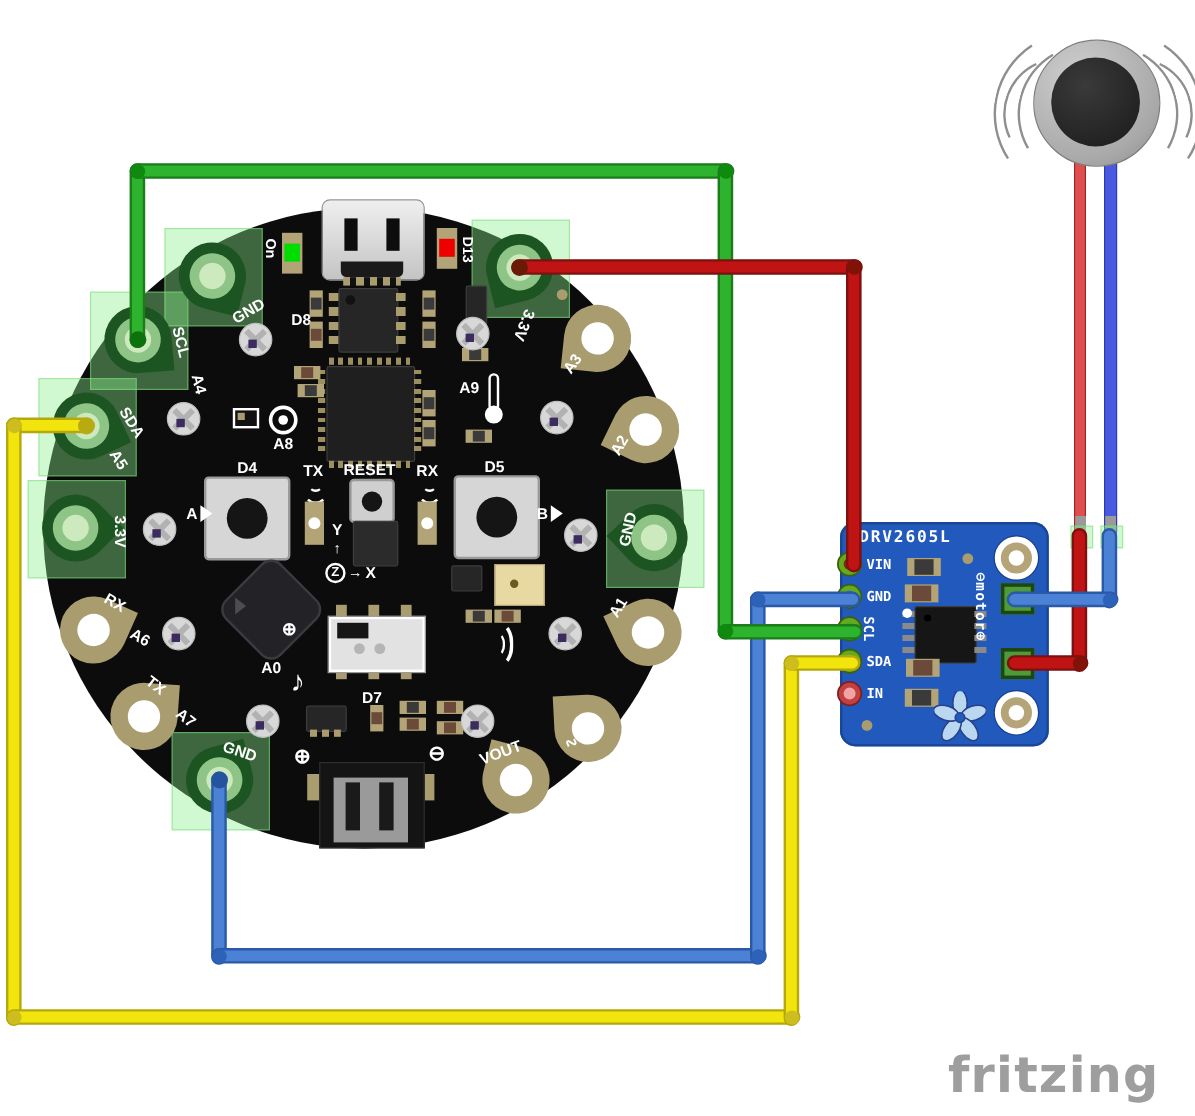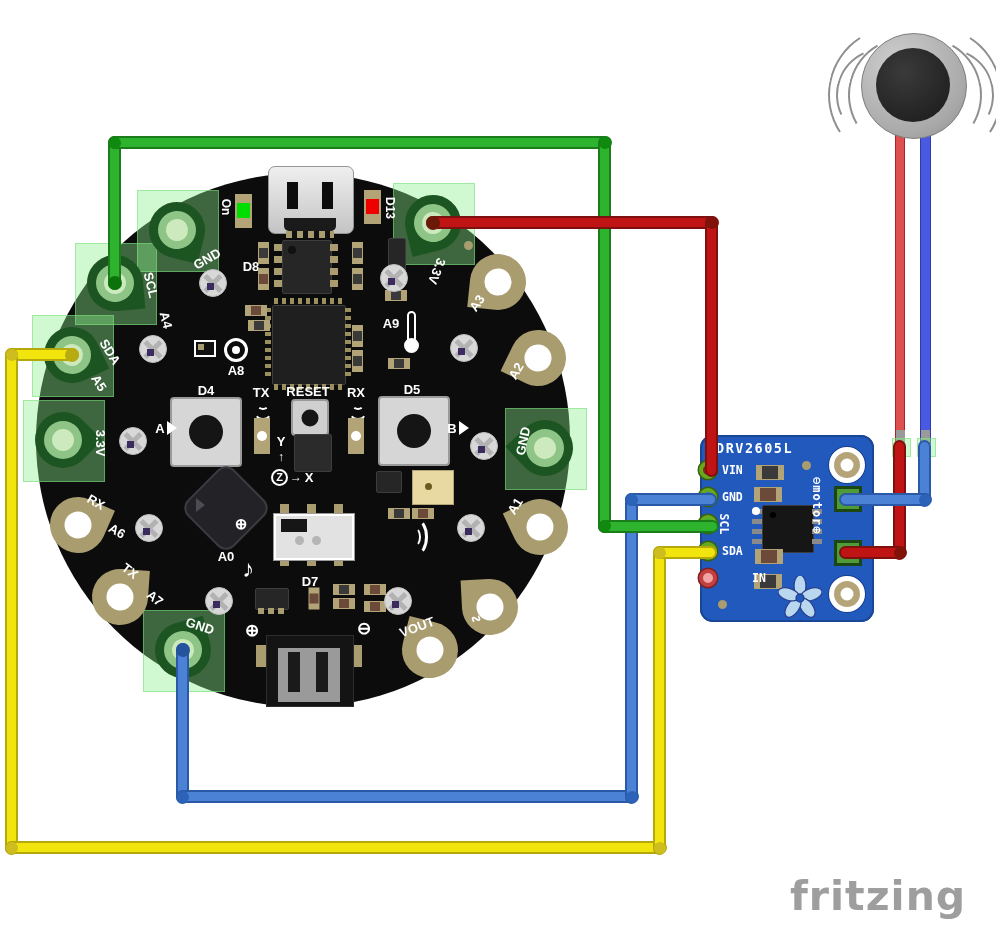--- a/index.html
+++ b/index.html
@@ -369,21 +369,21 @@
   <div class="dpin" style="left:699px;top:461px;background:#7a2a10"></div>
   <div class="dpin" style="left:699px;top:488px;background:#3f6fc0"></div>
   <div class="dpin" style="left:699px;top:515px;background:#2db32d"></div>
   <div class="dpin" style="left:699px;top:542px;background:#e8da10"></div>
   <div class="dpin" style="left:699px;top:569px;background:#f2a4a4;border-color:#c24040;box-shadow:0 0 0 1.5px #7e2020"></div>
 
   <div class="dlab" style="left:722px;top:463px">VIN</div>
   <div class="dlab" style="left:722px;top:490px">GND</div>
   <div class="dlab" style="left:709px;top:517px;width:30px;text-align:center;transform:rotate(90deg);transform-origin:center">SCL</div>
   <div class="dlab" style="left:722px;top:544px">SDA</div>
-  <div class="dlab" style="left:752px;top:571px">IN</div>
+  <div class="dlab" style="left:722px;top:571px">IN</div>
 
   <div class="dterm" style="left:834px;top:486px">
       <div class="in" style="background:#2f62b5"></div>
     </div>
   <div class="dterm" style="left:834px;top:540px">
       <div class="in" style="background:#7a1f10"></div>
     </div>
   <div class="dlab" style="left:824px;top:477px;width:100px;font-size:12px;letter-spacing:1px;transform:rotate(90deg);transform-origin:0 0">⊖motor⊕</div>
 
   <svg class="abs" style="left:778px;top:576px" width="44" height="44" viewBox="-22 -22 44 44">

